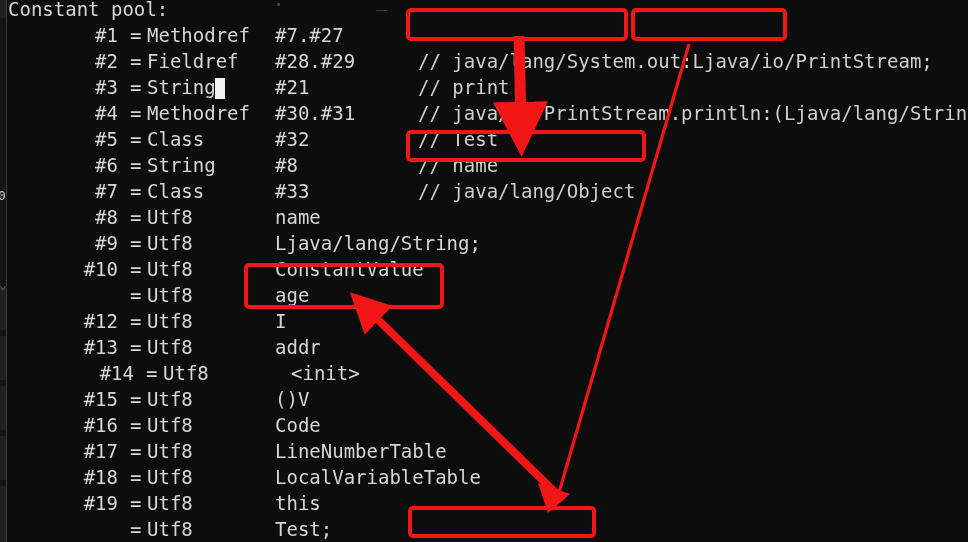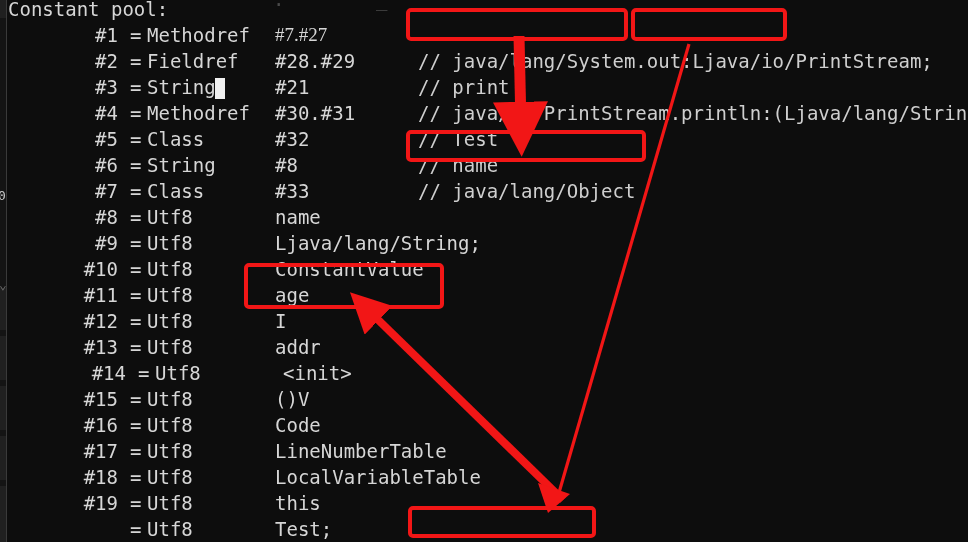--- a/index.html
+++ b/index.html
@@ -48,34 +48,34 @@
   <div class="edge-seg" style="top:436px;height:44px;"></div>
   <div class="edge-seg" style="top:486px;height:56px;"></div>
   <div class="edge-line"></div>
   <div class="edge-glyph" style="left:-2px;top:189px;">0</div>
   <div class="edge-glyph" style="left:-1px;top:278px;color:#6a6a6a;">⌄</div>
 
   <div class="term">
     <div class="topcut" style="left:10px;top:-14px;width:900px;">                       .        _</div>
     <div class="row" style="left:8px;top:-4px;">Constant pool:</div>
     <div id="rows">
-        <div class="row" style="top: 22px; left: 0px; width: 968px;"><span class="col-idx" style="left: 0px; width: 118px;">#1</span><span class="col-kind" style="left: 130px;">=</span><span class="col-kind" style="left: 147px;">Methodref</span><span class="col-val" style="left: 275px; font-family: Liberation Serif, serif;">#7.#27</span></div>
+        <div class="row" style="top: 22px; left: 0px; width: 968px;"><span class="col-idx" style="left: 0px; width: 118px;">#1</span><span class="col-kind" style="left: 130px;">=</span><span class="col-kind" style="left: 147px;">Methodref</span><span class="col-val" style="left: 275px;">#7.#27</span></div>
         <div class="row" style="top: 48px; left: 0px; width: 968px;"><span class="col-idx" style="left: 0px; width: 118px;">#2</span><span class="col-kind" style="left: 130px;">=</span><span class="col-kind" style="left: 147px;">Fieldref</span><span class="col-val" style="left: 275px;">#28.#29</span><span class="col-cmt" style="left: 418px;">// java/lang/System.out:Ljava/io/PrintStream;</span></div>
         <div class="row" style="top: 74px; left: 0px; width: 968px;"><span class="col-idx" style="left: 0px; width: 118px;">#3</span><span class="col-kind" style="left: 130px;">=</span><span class="col-kind" style="left: 147px;">String</span><span class="col-val" style="left: 275px;">#21</span><span class="col-cmt" style="left: 418px;">// print</span></div>
         <div class="row" style="top: 100px; left: 0px; width: 968px;"><span class="col-idx" style="left: 0px; width: 118px;">#4</span><span class="col-kind" style="left: 130px;">=</span><span class="col-kind" style="left: 147px;">Methodref</span><span class="col-val" style="left: 275px;">#30.#31</span><span class="col-cmt" style="left: 418px;">// java/io/PrintStream.println:(Ljava/lang/String;)V</span></div>
         <div class="row" style="top: 126px; left: 0px; width: 968px;"><span class="col-idx" style="left: 0px; width: 118px;">#5</span><span class="col-kind" style="left: 130px;">=</span><span class="col-kind" style="left: 147px;">Class</span><span class="col-val" style="left: 275px;">#32</span><span class="col-cmt" style="left: 418px;">// Test</span></div>
         <div class="row" style="top: 152px; left: 0px; width: 968px;"><span class="col-idx" style="left: 0px; width: 118px;">#6</span><span class="col-kind" style="left: 130px;">=</span><span class="col-kind" style="left: 147px;">String</span><span class="col-val" style="left: 275px;">#8</span><span class="col-cmt" style="left: 418px;">// name</span></div>
         <div class="row" style="top: 178px; left: 0px; width: 968px;"><span class="col-idx" style="left: 0px; width: 118px;">#7</span><span class="col-kind" style="left: 130px;">=</span><span class="col-kind" style="left: 147px;">Class</span><span class="col-val" style="left: 275px;">#33</span><span class="col-cmt" style="left: 418px; text-align: right;">// java/lang/Object</span></div>
         <div class="row" style="top: 204px; left: 0px; width: 968px;"><span class="col-idx" style="left: 0px; width: 118px;">#8</span><span class="col-kind" style="left: 130px;">=</span><span class="col-kind" style="left: 147px;">Utf8</span><span class="col-val" style="left: 275px;">name</span></div>
         <div class="row" style="top: 230px; left: 0px; width: 968px;"><span class="col-idx" style="left: 0px; width: 118px;">#9</span><span class="col-kind" style="left: 130px;">=</span><span class="col-kind" style="left: 147px;">Utf8</span><span class="col-val" style="left: 275px;">Ljava/lang/String;</span></div>
         <div class="row" style="top: 256px; left: 0px; width: 968px;"><span class="col-idx" style="left: 0px; width: 118px;">#10</span><span class="col-kind" style="left: 130px;">=</span><span class="col-kind" style="left: 147px;">Utf8</span><span class="col-val" style="left: 275px;">ConstantValue</span></div>
-        <div class="row" style="top: 282px; left: 0px; width: 968px;"><span class="col-idx" style="left: 0px; width: 118px;">#11</span><span class="col-kind" style="left: 130px;">=</span><span class="col-kind" style="left: 147px;">Utf8</span><span class="col-val" style="left: 275px;">age</span></div>
+        <div class="row" style="top: 282px; left: 0px; width: 968px;"><span class="col-kind" style="left: 130px;">=</span><span class="col-kind" style="left: 147px;">Utf8</span><span class="col-val" style="left: 275px;">age</span></div>
         <div class="row" style="top: 308px; left: 0px; width: 793px;"><span class="col-idx" style="left: 0px; width: 118px;">#12</span><span class="col-kind" style="left: 130px;">=</span><span class="col-kind" style="left: 147px;">Utf8</span><span class="col-val" style="left: 275px;">I</span></div>
         <div class="row" style="top: 334px; left: 0px; width: 968px;"><span class="col-idx" style="left: 0px; width: 118px;">#13</span><span class="col-kind" style="left: 130px;">=</span><span class="col-kind" style="left: 147px;">Utf8</span><span class="col-val" style="left: 275px;">addr</span></div>
-        <div class="row" style="top: 360px; left: 8px; width: 772px;"><span class="col-idx" style="left: 0px; width: 118px;">#14</span><span class="col-kind" style="left: 130px;">=</span><span class="col-kind" style="left: 147px;">Utf8</span><span class="col-val" style="left: 275px;">&lt;init&gt;</span></div>
+        <div class="row" style="top: 360px; left: 16px; width: 772px;"><span class="col-idx" style="left: 0px; width: 118px;">#14</span><span class="col-kind" style="left: 130px;">=</span><span class="col-kind" style="left: 147px;">Utf8</span><span class="col-val" style="left: 275px;">&lt;init&gt;</span></div>
         <div class="row" style="top: 386px; left: 0px; width: 968px;"><span class="col-idx" style="left: 0px; width: 118px;">#15</span><span class="col-kind" style="left: 130px;">=</span><span class="col-kind" style="left: 147px;">Utf8</span><span class="col-val" style="left: 275px;">()V</span></div>
         <div class="row" style="top: 412px; left: 0px; width: 968px;"><span class="col-idx" style="left: 0px; width: 118px;">#16</span><span class="col-kind" style="left: 130px;">=</span><span class="col-kind" style="left: 147px;">Utf8</span><span class="col-val" style="left: 275px;">Code</span></div>
         <div class="row" style="top: 438px; left: 0px; width: 968px;"><span class="col-idx" style="left: 0px; width: 118px;">#17</span><span class="col-kind" style="left: 130px;">=</span><span class="col-kind" style="left: 147px;">Utf8</span><span class="col-val" style="left: 275px;">LineNumberTable</span></div>
         <div class="row" style="top: 464px; left: 0px; width: 968px;"><span class="col-idx" style="left: 0px; width: 118px;">#18</span><span class="col-kind" style="left: 130px;">=</span><span class="col-kind" style="left: 147px;">Utf8</span><span class="col-val" style="left: 275px;">LocalVariableTable</span></div>
         <div class="row" style="top: 490px; left: 0px; width: 968px; padding-left: 23px;"><span class="col-idx" style="left: 0px; width: 118px;">#19</span><span class="col-kind" style="left: 130px;">=</span><span class="col-kind" style="left: 147px;">Utf8</span><span class="col-val" style="left: 275px;">this</span></div>
         <div class="row" style="top: 516px; left: 0px; width: 968px;"><span class="col-kind" style="left: 130px;">=</span><span class="col-kind" style="left: 147px;">Utf8</span><span class="col-val" style="left: 275px;">Test;</span></div>
       </div>
     <div class="caret" style="left:215px;top:78px;width:10px;height:21px;"></div>
   </div>
 

